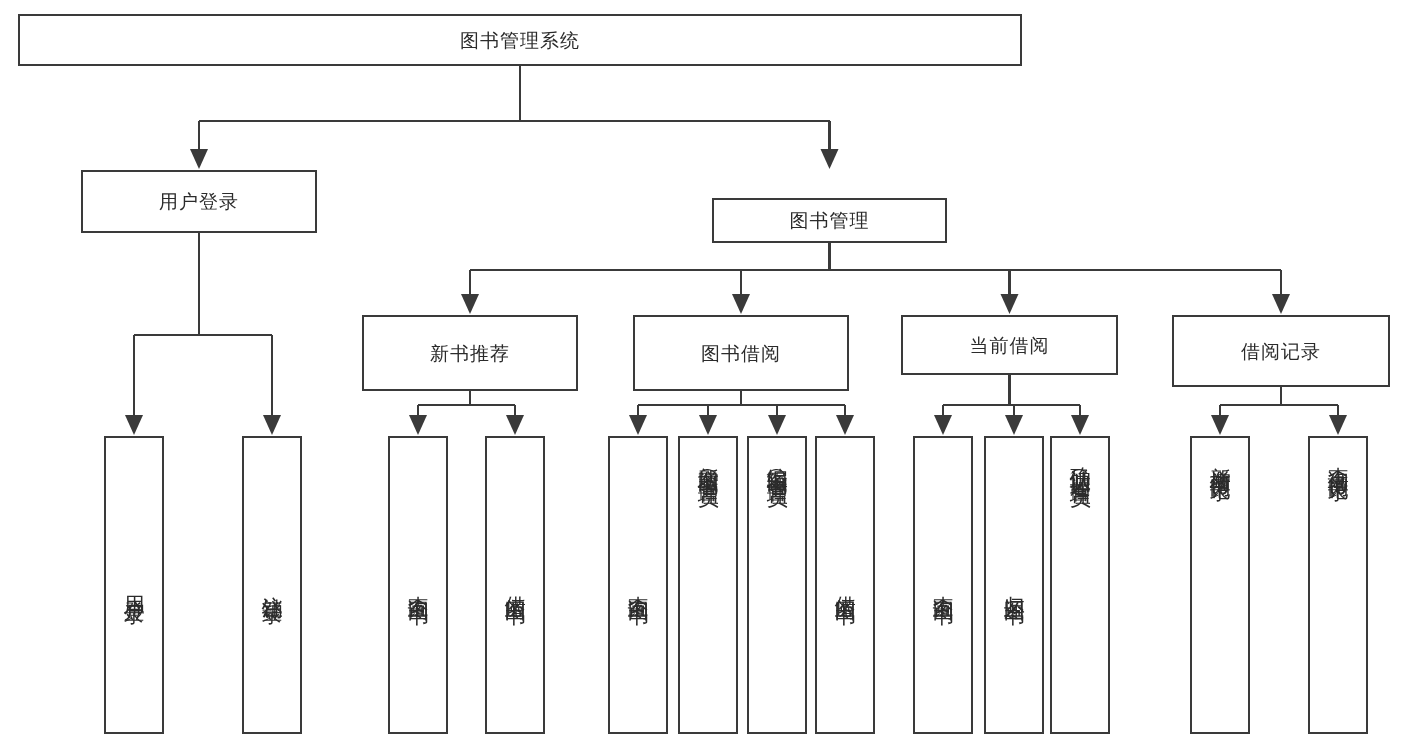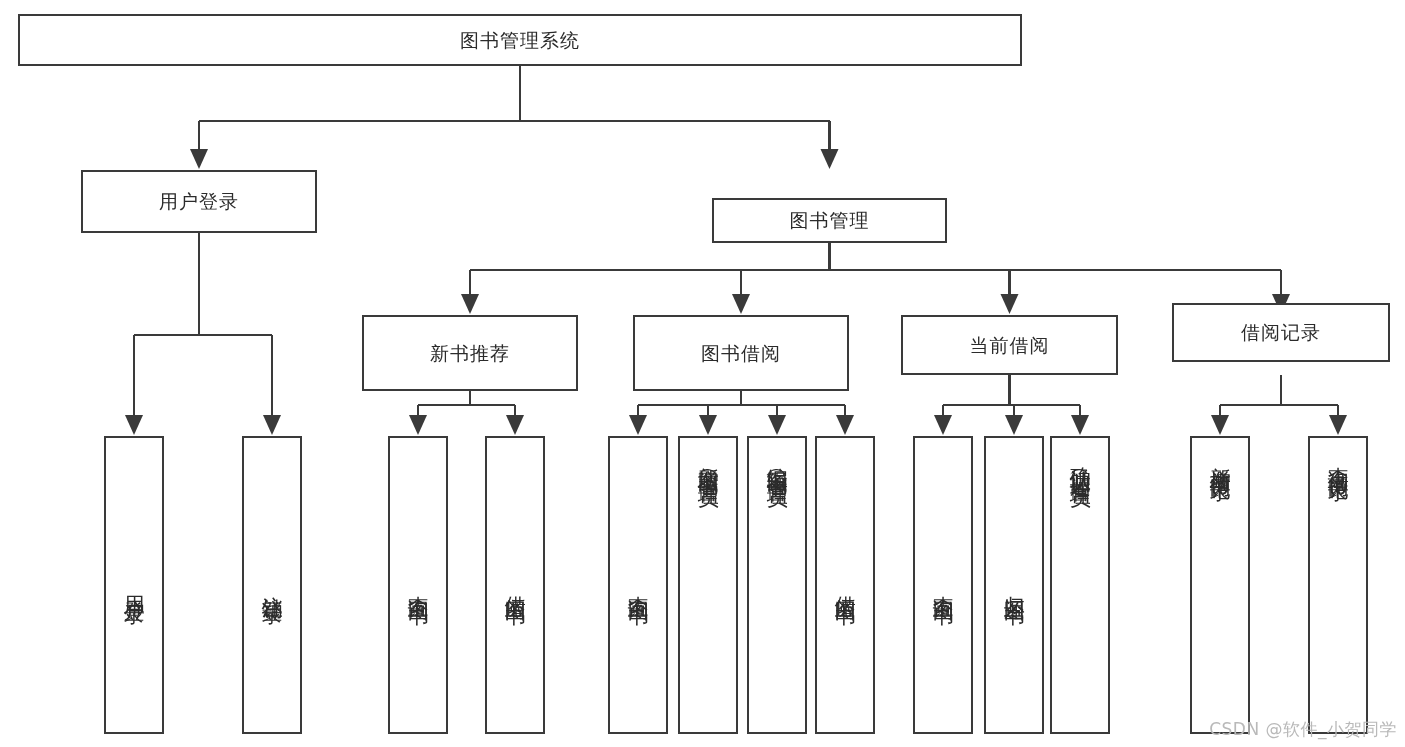--- a/index.html
+++ b/index.html
@@ -140,21 +140,21 @@
       </div>
       <div class="node h" style="left: 362px; top: 315px; width: 216px; height: 76px;">
         <span>新书推荐</span>
       </div>
       <div class="node h" style="left: 633px; top: 315px; width: 216px; height: 76px;">
         <span>图书借阅</span>
       </div>
       <div class="node h" style="left: 901px; top: 315px; width: 217px; height: 60px;">
         <span>当前借阅</span>
       </div>
-      <div class="node h" style="left: 1172px; top: 303px; width: 218px; height: 59px;">
+      <div class="node h" style="left: 1172px; top: 315px; width: 218px; height: 72px;">
         <span>借阅记录</span>
       </div>
       <div class="node v mid" style="left: 388px; top: 436px; width: 60px; height: 298px;">
         <span>查询图书</span>
       </div>
       <div class="node v mid" style="left: 485px; top: 436px; width: 60px; height: 298px;">
         <span>借阅图书</span>
       </div>
       <div class="node v mid" style="left: 608px; top: 436px; width: 60px; height: 298px;">
         <span>查询图书</span>
@@ -177,14 +177,13 @@
       <div class="node v" style="left: 1050px; top: 436px; width: 60px; height: 298px;">
         <span>确认归还（管理员）</span>
       </div>
       <div class="node v" style="left: 1190px; top: 436px; width: 60px; height: 298px;">
         <span>新增借阅记录</span>
       </div>
       <div class="node v" style="left: 1308px; top: 436px; width: 60px; height: 298px;">
         <span>查询借阅记录</span>
       </div>
     </div>
-  <div class="watermark">CSDN @软件_小贺同学</div>
 </div>
 
 </body></html>

